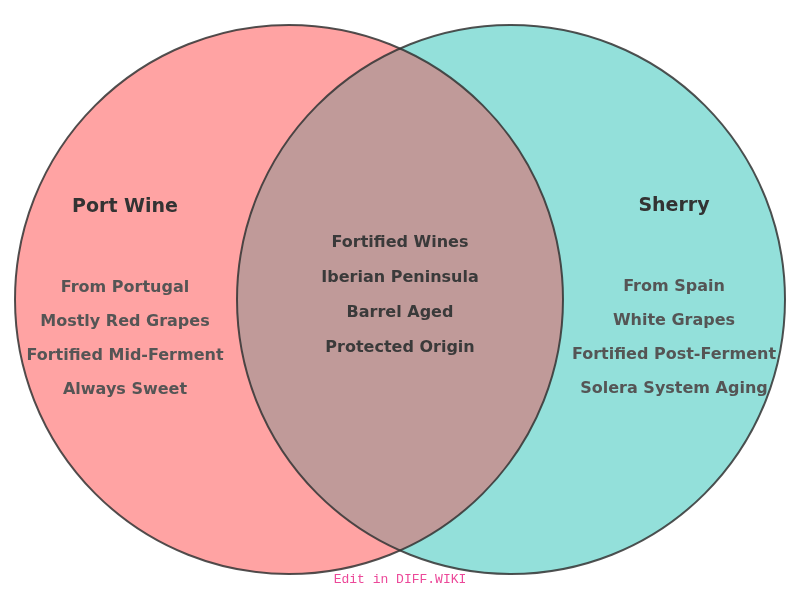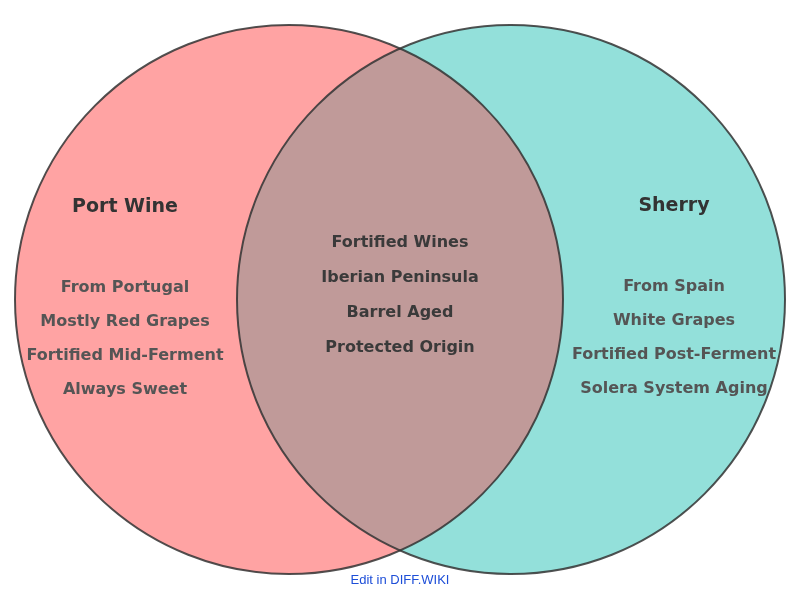--- a/index.html
+++ b/index.html
@@ -1,21 +1,21 @@
 <!DOCTYPE html>
 <html><head>
 <meta charset="utf-8">
 <style>
   html, body { margin:0; padding:0; background:#ffffff; }
   body { width:800px; height:600px; position:relative; overflow:hidden; font-family:"DejaVu Sans", sans-serif; }
   svg { position:absolute; left:0; top:0; }
   .title { font-weight:bold; font-size:19px; fill:#333333; text-anchor:middle; }
   .item { font-weight:bold; font-size:16px; fill:#555555; text-anchor:middle; }
   .mid { font-weight:bold; font-size:16px; fill:#3a3a3a; text-anchor:middle; }
-  .footer { position:absolute; left:0; width:800px; top:572px; text-align:center; font-family:Liberation Sans, sans-serif; font-size:13px; color:#1d4ed8; }
+  .footer { position:absolute; left:0; width:800px; top:572px; text-align:center; font-family:Liberation Mono, monospace; font-size:13px; color:#ec4899; }
 </style>
 </head>
 <body>
 
 <svg width="800" height="600" viewBox="0 0 800 600">
   <defs>
     <clipPath id="clipLeft">
         <ellipse cx="289" cy="299.5" rx="274" ry="274.5"></ellipse>
       </clipPath>
   </defs>

